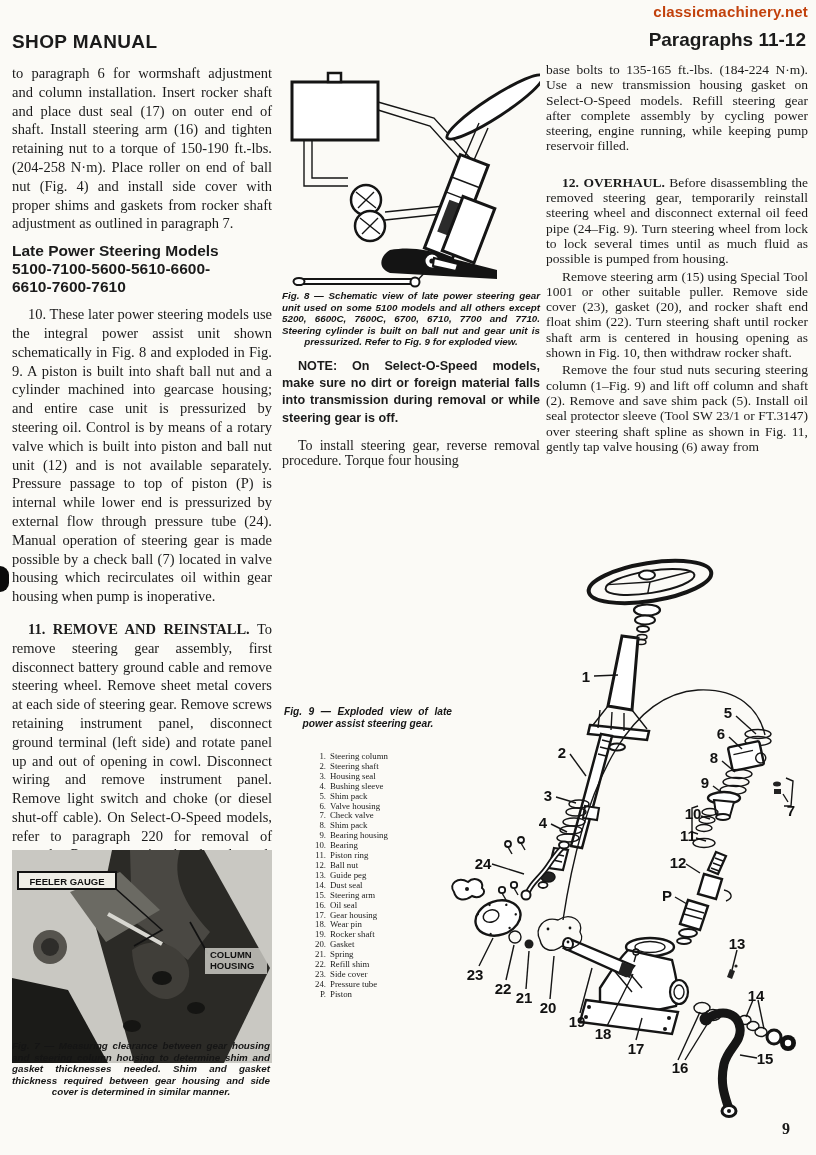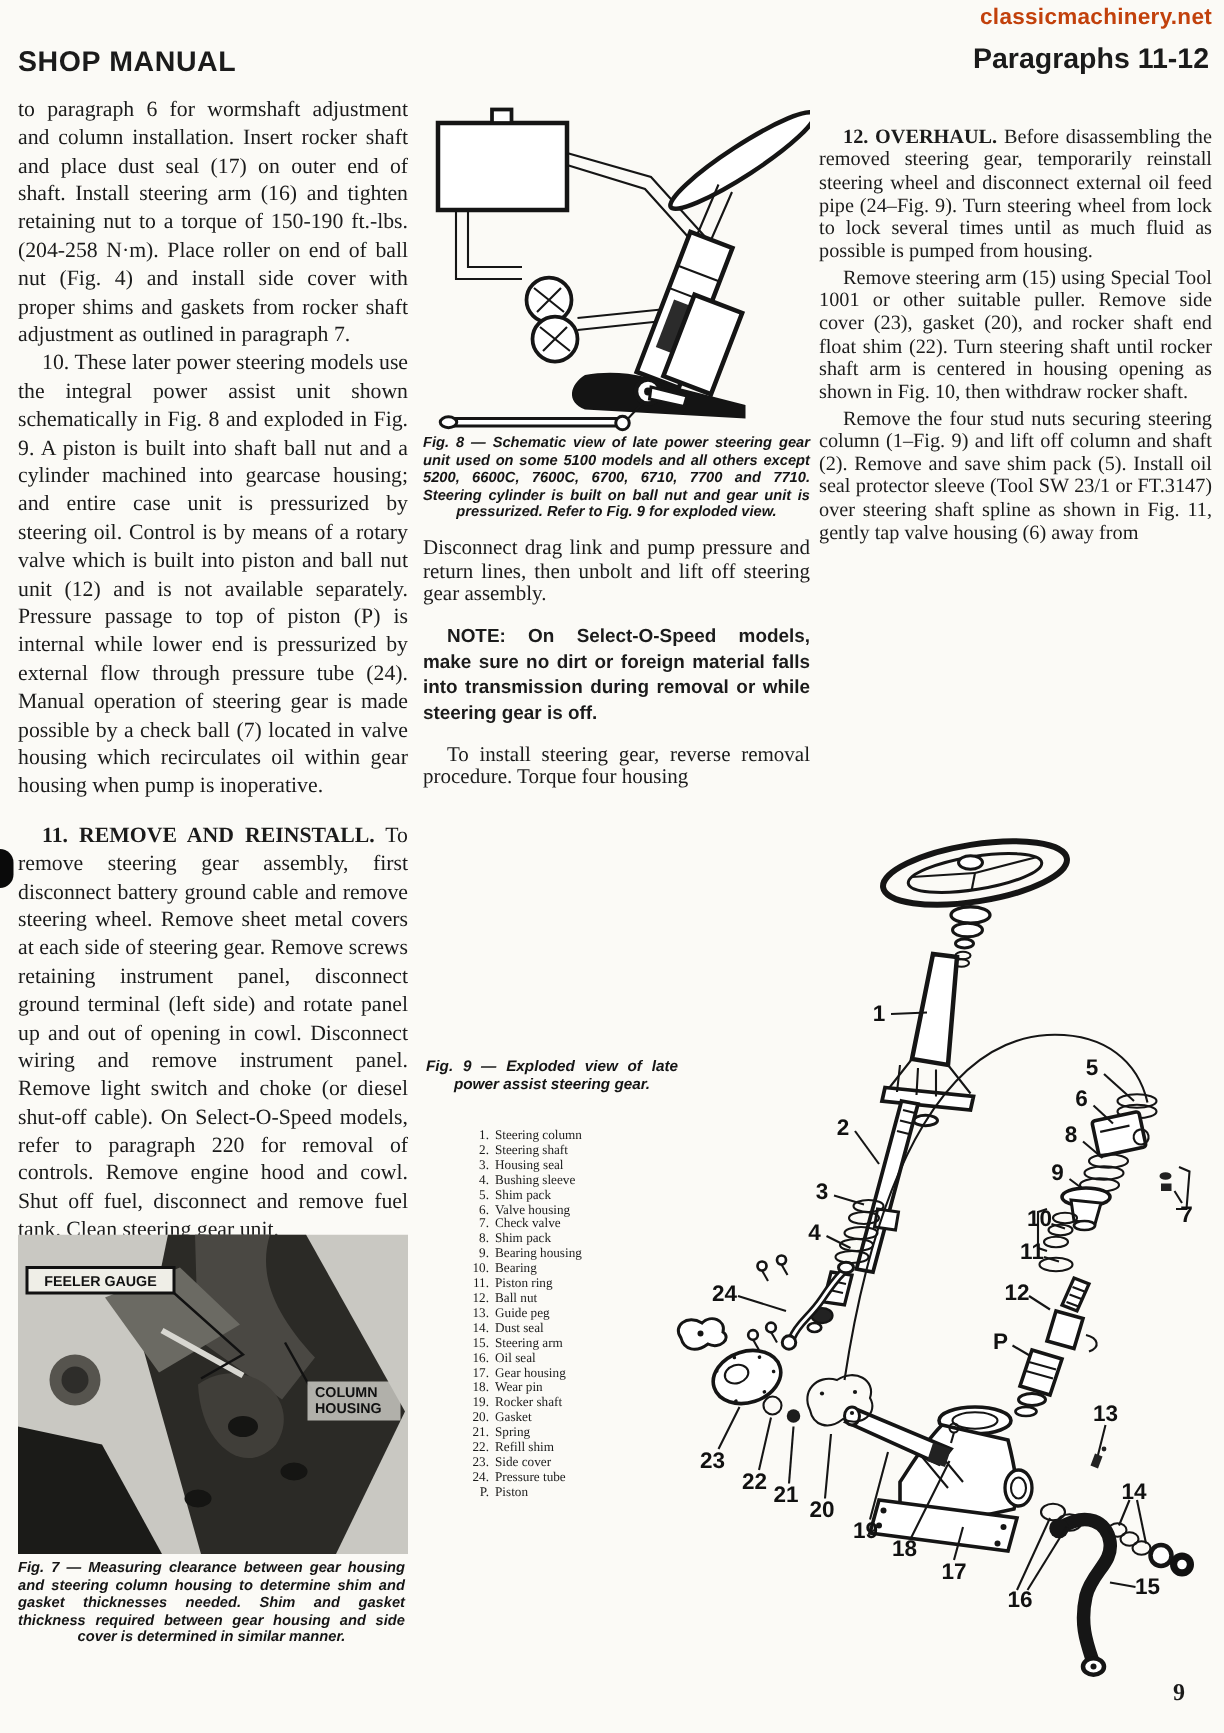--- a/index.html
+++ b/index.html
@@ -52,21 +52,21 @@
     color:#151515;
   }
   #fig8-caption { margin-bottom:10px; }
   #col2-text .bodyp { margin-bottom:11px; }
   #col2-text .note {
     font-family:"Liberation Sans", sans-serif; font-weight:bold;
     font-size:12.6px; line-height:17.2px; text-indent:16px;
     margin-bottom:11px; text-align:justify;
   }
   #fig8-wrap { position:absolute; left:282px; top:60px; width:258px; height:228px; }
-  #fig7-wrap { position:absolute; left:12px; top:823px; width:260px; height:213px;text-align:center; }
+  #fig7-wrap { position:absolute; left:12px; top:850px; width:260px; height:213px;text-align:center; }
   #fig7-caption { position:absolute; left:12px; top:1040px; width:258px; }
   #fig9-caption { position:absolute; left:284px; top:706px; width:168px; font-size:10.2px; line-height:12px; }
   #fig9-parts { position:absolute; left:302px; top:752px; width:154px;
     font-size:8.8px; line-height:9.9px; }
   .prow { display:flex; }
   .prow .pn { width:24px; text-align:right; margin-right:4px; flex:none; }
   .prow .pname { flex:1; text-align:left; }
   #fig9-wrap { position:absolute; left:436px; top:548px; width:380px; height:592px; }
   #fig9-wrap svg { position:absolute; left:0; top:0; }
   .callout {
@@ -85,20 +85,25 @@
 </head>
 <body>
 
 <div class="watermark">classicmachinery.net</div>
 <div class="hdr-left">SHOP MANUAL</div>
 <div class="hdr-right">Paragraphs 11-12</div>
 <div class="binding-mark"></div>
 
 <div id="col1" class="col">
   <p>to paragraph 6 for wormshaft adjustment and column installation. Insert rocker shaft and place dust seal (17) on outer end of shaft. Install steering arm (16) and tighten retaining nut to a torque of 150-190 ft.-lbs. (204-258 N·m). Place roller on end of ball nut (Fig. 4) and install side cover with proper shims and gaskets from rocker shaft adjustment as outlined in paragraph 7.</p>
+  <div class="subhead">
+    <div>Late Power Steering Models</div>
+    <div>5100-7100-5600-5610-6600-</div>
+    <div>6610-7600-7610</div>
+  </div>
   <p class="indent para10">10. These later power steering models use the integral power assist unit shown schematically in Fig. 8 and exploded in Fig. 9. A piston is built into shaft ball nut and a cylinder machined into gearcase housing; and entire case unit is pressurized by steering oil. Control is by means of a rotary valve which is built into piston and ball nut unit (12) and is not available separately. Pressure passage to top of piston (P) is internal while lower end is pressurized by external flow through pressure tube (24). Manual operation of steering gear is made possible by a check ball (7) located in valve housing which recirculates oil within gear housing when pump is inoperative.</p>
   <p class="indent para11"><b>11. REMOVE AND REINSTALL.</b> <span>To remove steering gear assembly, first disconnect battery ground cable and remove steering wheel. Remove sheet metal covers at each side of steering gear. Remove screws retaining instrument panel, disconnect ground terminal (left side) and rotate panel up and out of opening in cowl. Disconnect wiring and remove instrument panel. Remove light switch and choke (or diesel shut-off cable). On Select-O-Speed models, refer to paragraph 220 for removal of controls. Remove engine hood and cowl. Shut off fuel, disconnect and remove fuel tank. Clean steering gear unit.</span></p>
 </div>
 
 <div id="fig8-wrap">
   <svg width="258" height="228" viewBox="0 0 258 228">
     <rect x="10" y="22" width="86" height="58" class="pt" stroke-width="3"></rect>
     <rect x="46" y="13" width="13" height="9" class="pt" stroke-width="2.5"></rect>
     <path d="M22,80 L22,126 L66,126" class="ln" stroke-width="2.4"></path>
     <path d="M30,80 L30,118 L66,118" class="ln" stroke-width="2.4"></path>
@@ -128,26 +133,26 @@
     <path d="M152,198 L176,204 L174,211 L151,206 Z" class="pt" stroke-width="2"></path>
     <path d="M147,208 L133,223" class="ln" stroke-width="4"></path>
     <rect x="14" y="219" width="118" height="5" rx="2.5" class="pt" stroke-width="2"></rect>
     <circle cx="133" cy="222" r="4.5" class="pt" stroke-width="2"></circle>
     <ellipse cx="17" cy="221.5" rx="5.5" ry="3.6" class="pt" stroke-width="2"></ellipse>
   </svg>
 </div>
 
 <div id="col2-text" class="col">
   <div id="fig8-caption" class="caption">Fig. 8 — Schematic view of late power steering gear unit used on some 5100 models and all others except 5200, 6600C, 7600C, 6700, 6710, 7700 and 7710. Steering cylinder is built on ball nut and gear unit is pressurized. Refer to Fig. 9 for exploded view.</div>
-  <p class="bodyp">Disconnect drag link and pump pressure and return lines, then unbolt and lift off steering gear assembly.</p>
   <p class="note">NOTE: On Select-O-Speed models, make sure no dirt or foreign material falls into transmission during removal or while steering gear is off.</p>
   <p class="bodyp indent">To install steering gear, reverse removal procedure. Torque four housing</p>
 </div>
 
 <div id="col3" class="col">
+  <p>base bolts to 135-165 ft.-lbs. (184-224 N·m). Use a new transmission housing gasket on Select-O-Speed models. Refill steering gear after complete assembly by cycling power steering, engine running, while keeping pump reservoir filled.</p>
   <p class="indent gap"><b>12. OVERHAUL.</b> <span>Before disassembling the removed steering gear, temporarily reinstall steering wheel and disconnect external oil feed pipe (24–Fig. 9). Turn steering wheel from lock to lock several times until as much fluid as possible is pumped from housing.</span></p>
   <p class="indent tight">Remove steering arm (15) using Special Tool 1001 or other suitable puller. Remove side cover (23), gasket (20), and rocker shaft end float shim (22). Turn steering shaft until rocker shaft arm is centered in housing opening as shown in Fig. 10, then withdraw rocker shaft.</p>
   <p class="indent tight">Remove the four stud nuts securing steering column (1–Fig. 9) and lift off column and shaft (2). Remove and save shim pack (5). Install oil seal protector sleeve (Tool SW 23/1 or FT.3147) over steering shaft spline as shown in Fig. 11, gently tap valve housing (6) away from</p>
 </div>
 
 <div id="fig9-caption" class="caption">Fig. 9 — Exploded view of late power assist steering gear.</div>
 <div id="fig9-parts">
     <div class="prow">
       <span class="pn">1.</span>
       <span class="pname">Steering column</span>

